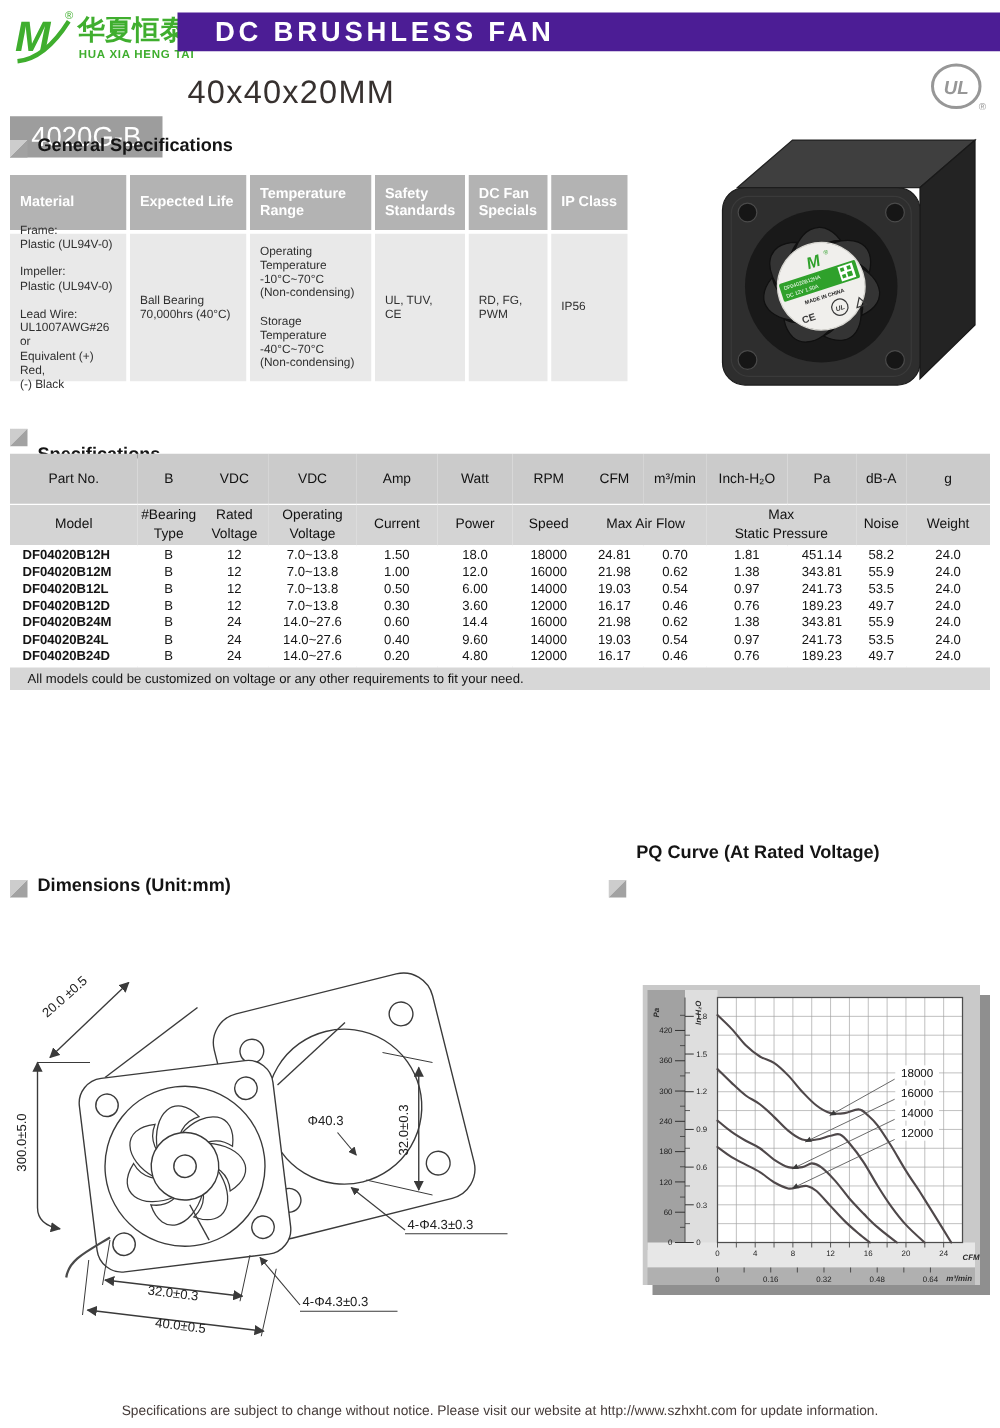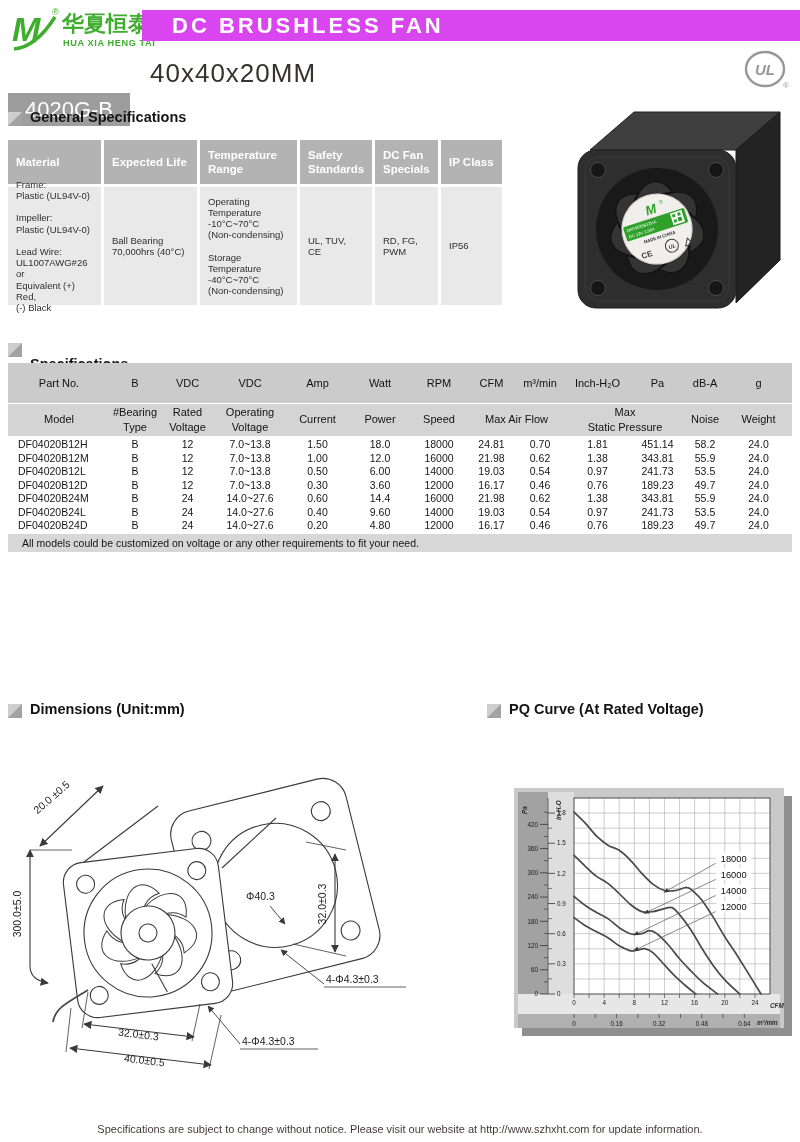--- a/index.html
+++ b/index.html
@@ -1,21 +1,21 @@
 <!DOCTYPE html>
 <html><head>
 <meta charset="utf-8">
 <style>
   html,body{margin:0;padding:0;background:#fff;}
   #page{position:relative;width:800px;height:1142px;background:#fff;overflow:hidden;
         font-family:"Liberation Sans","DejaVu Sans",sans-serif;color:#1c1c1c;}
   .abs{position:absolute;}
 
   
-  .banner{left:142px;top:10px;width:658px;height:31px;background:#d946ef;
+  .banner{left:142px;top:10px;width:658px;height:31px;background:#4c1d95;
           display:flex;align-items:center;}
   .banner span{color:#fff;font-size:22px;font-weight:bold;letter-spacing:3px;padding-left:30px;}
   .logo{left:10px;top:3px;}
   .model-badge{left:8px;top:57px;width:122px;height:33px;background:#9d9d9d;color:#fff;
                font-size:22px;display:flex;align-items:center;justify-content:center;margin-top:36px;}
   .model-size{left:150px;top:57px;height:33px;display:flex;align-items:center;
               font-size:26px;color:#37312f;letter-spacing:1px;}
   .ul-logo{left:742px;top:48px;}
 
   
@@ -31,21 +31,21 @@
           padding:2px 8px;display:flex;align-items:center;line-height:1.25;box-sizing:border-box;}
   .gcol-b{height:118px;background:#e9e9e9;font-size:9.5px;color:#2f2f2f;padding:6px 8px;
           white-space:pre-line;line-height:1.18;display:flex;align-items:center;box-sizing:border-box;}
 
   
   .stable{left:8px;top:363px;width:784px;border-collapse:collapse;table-layout:fixed;}
   .stable th{font-weight:normal;font-size:11px;color:#121212;white-space:pre-line;line-height:1.35;}
   .stable thead tr:nth-child(1) th{background:#cbcbcb;height:38px;border-bottom:1px solid #fff;}
   .stable thead tr:nth-child(2) th{background:#d4d4d4;height:21px;border-bottom:2px solid #fff;}
   .stable td{font-size:10.5px;height:13.5px;text-align:center;padding:0;color:#151515;}
-  .stable td.pn{text-align:left;padding-left:10px;}
+  .stable td.pn{text-align:left;padding-left:10px;font-weight:bold;}
   .stable .note td{background:#d7d7d7;height:18px;text-align:left;padding-left:14px;border-top:2px solid #fff;}
 
   .footer{left:0;top:1123px;width:800px;text-align:center;font-size:11px;color:#453b39;}
 
   
   .dim-t{font-size:10.5px;fill:#222;}
   .ax-num{font-size:6.3px;fill:#1a1a1a;}
   .ax-unit{font-size:6.3px;font-weight:bold;font-style:italic;fill:#2b2b2b;}
   .ann-t{font-size:9.3px;fill:#0c0c0c;}
 </style>
@@ -337,21 +337,21 @@
     <tbody>
       <tr class="note">
         <td colspan="13">All models could be customized on voltage or any other requirements to fit your need.</td>
       </tr>
     </tbody>
   </table>
 
   <div class="abs chip" style="left:8px;top:704px;"></div>
   <div class="abs sec-title" style="left:30px;top:701px;">Dimensions (Unit:mm)</div>
   <div class="abs chip" style="left:487px;top:704px;"></div>
-  <div class="abs sec-title" style="left:509px;top:701px;">PQ Curve (At Rated Voltage)</div>
+  <div class="abs sec-title" style="left:509px;top:674px;">PQ Curve (At Rated Voltage)</div>
 
   <div class="abs" style="left:8px;top:738px;">
     <svg width="465" height="348" viewBox="0 0 465 348">
       <defs>
         <marker id="arw" viewBox="0 0 10 10" refX="9" refY="5" markerWidth="7.5" markerHeight="7.5" orient="auto-start-reverse">
           <path d="M0,0 L10,5 L0,10 z" fill="#3a3a3a"></path>
         </marker>
       </defs>
       <g stroke="#3a3a3a" stroke-width="1.1" fill="none">
 

